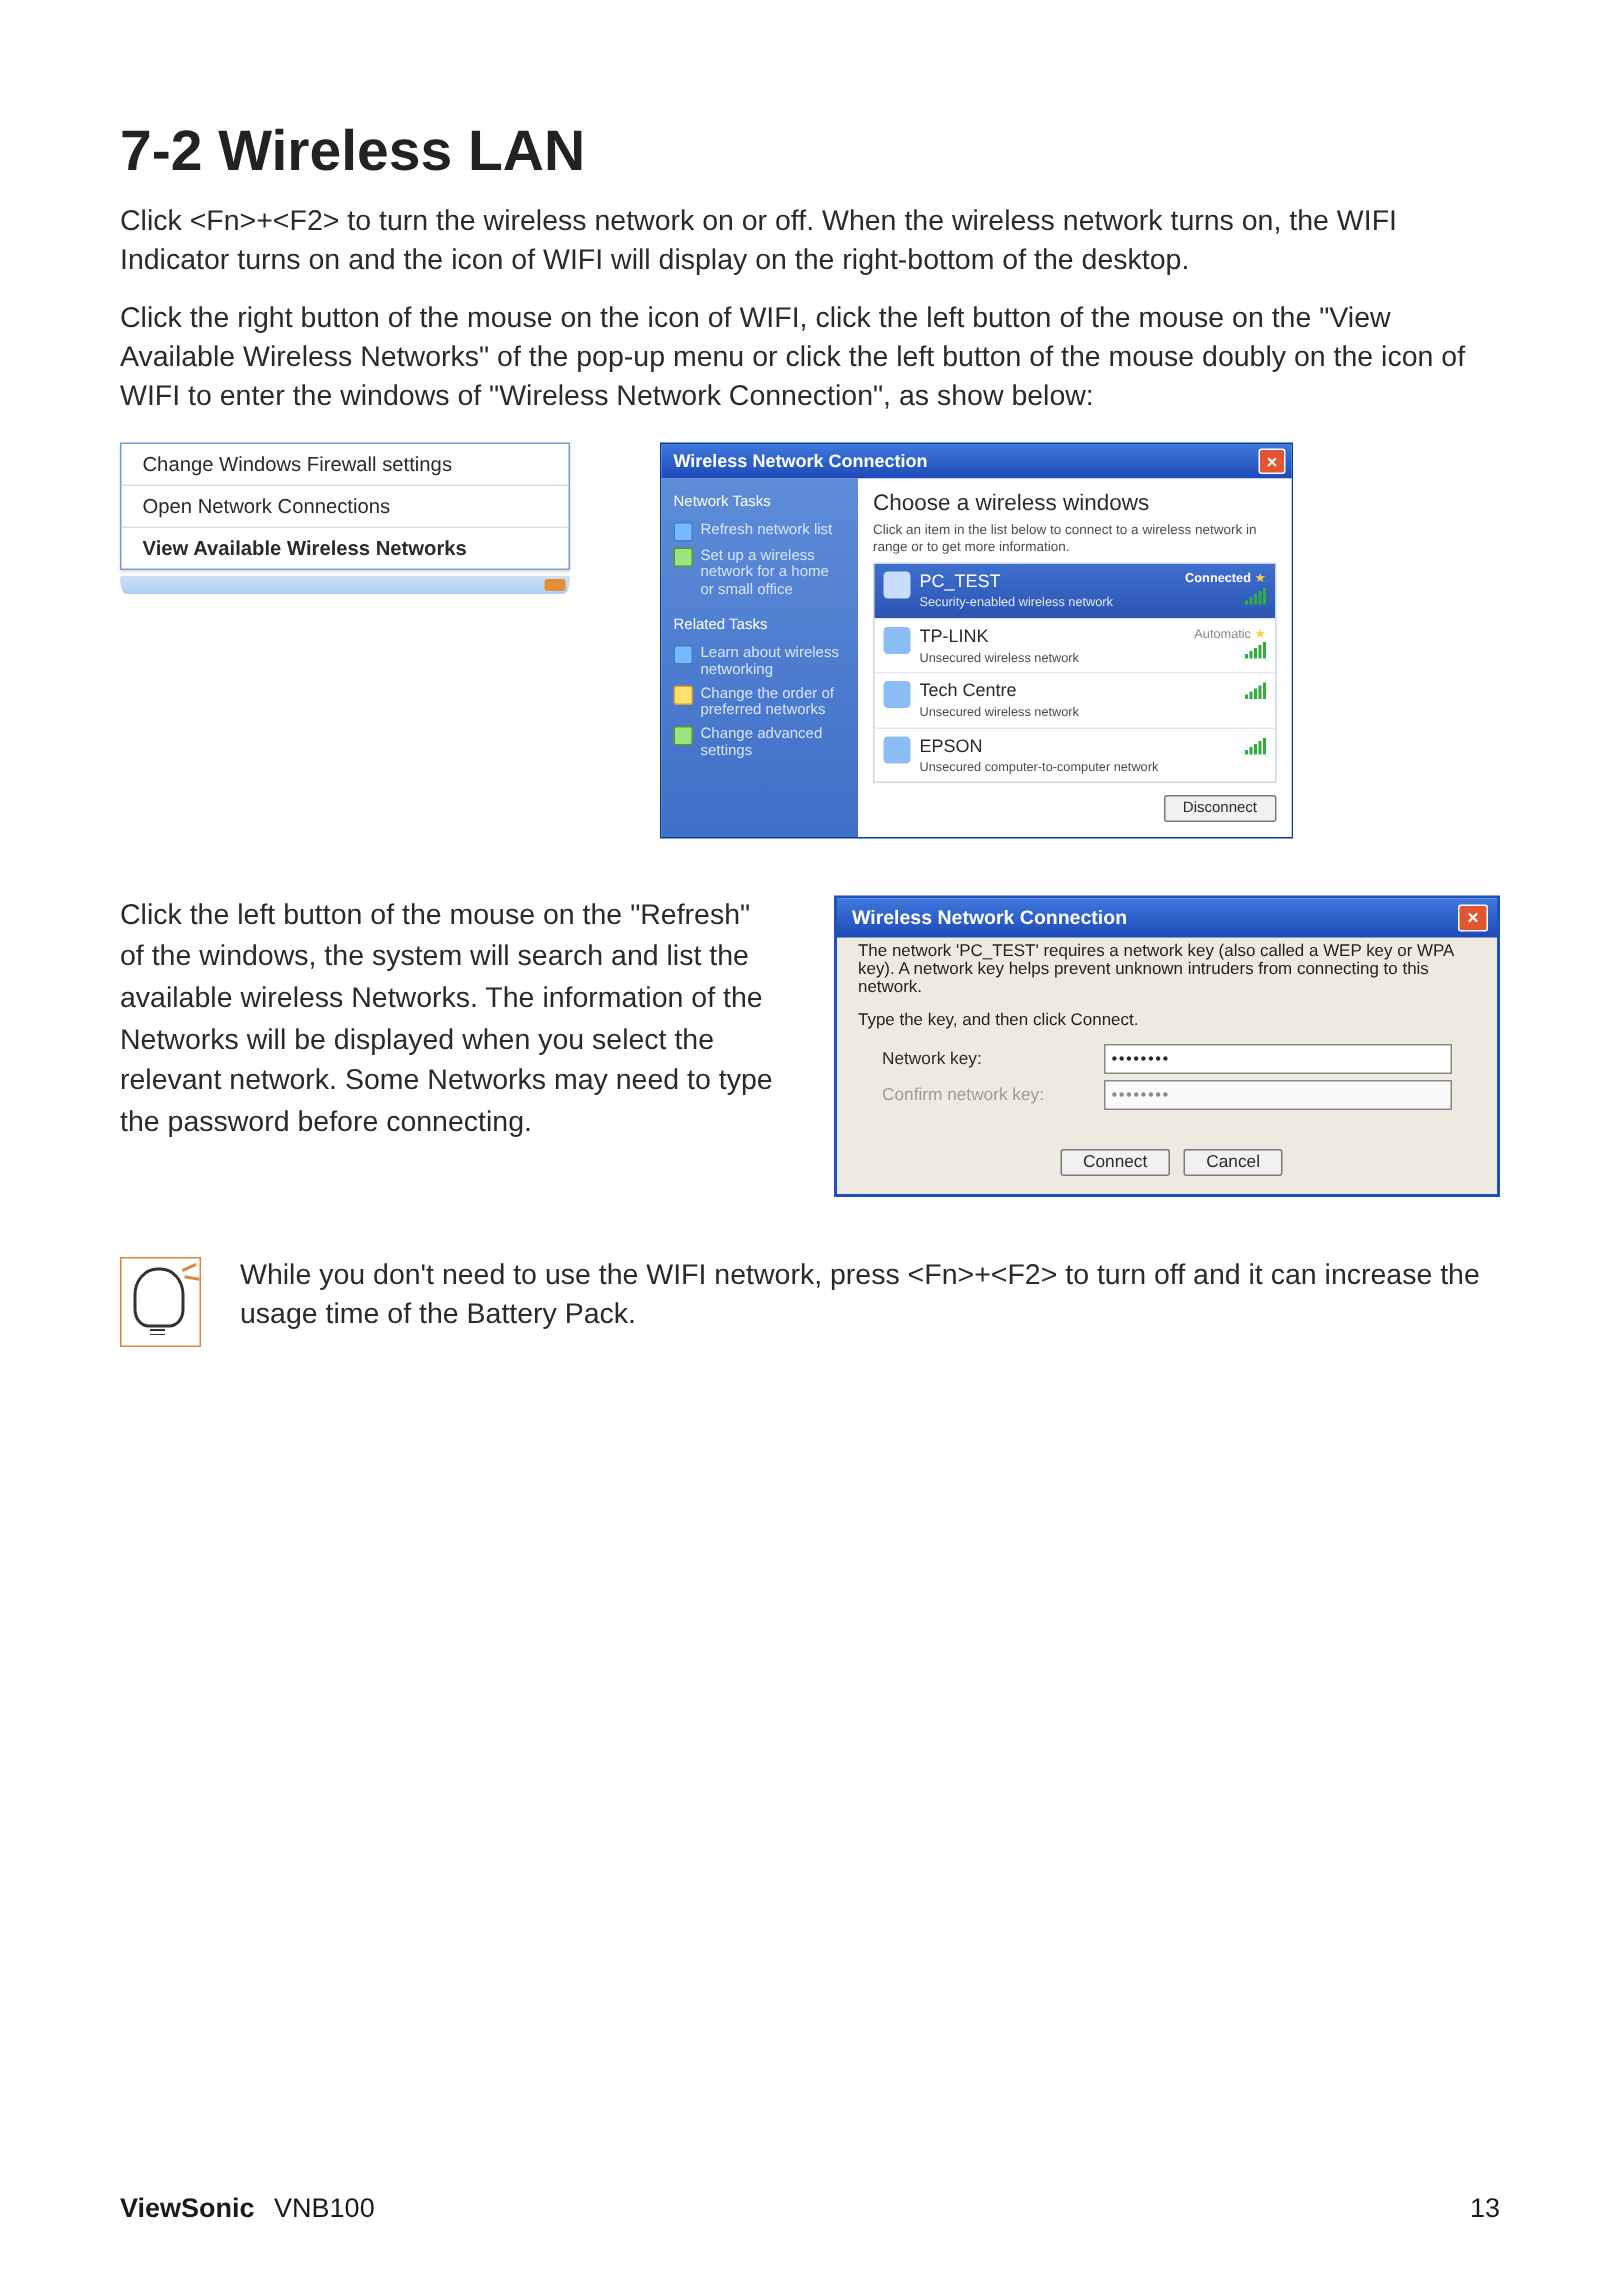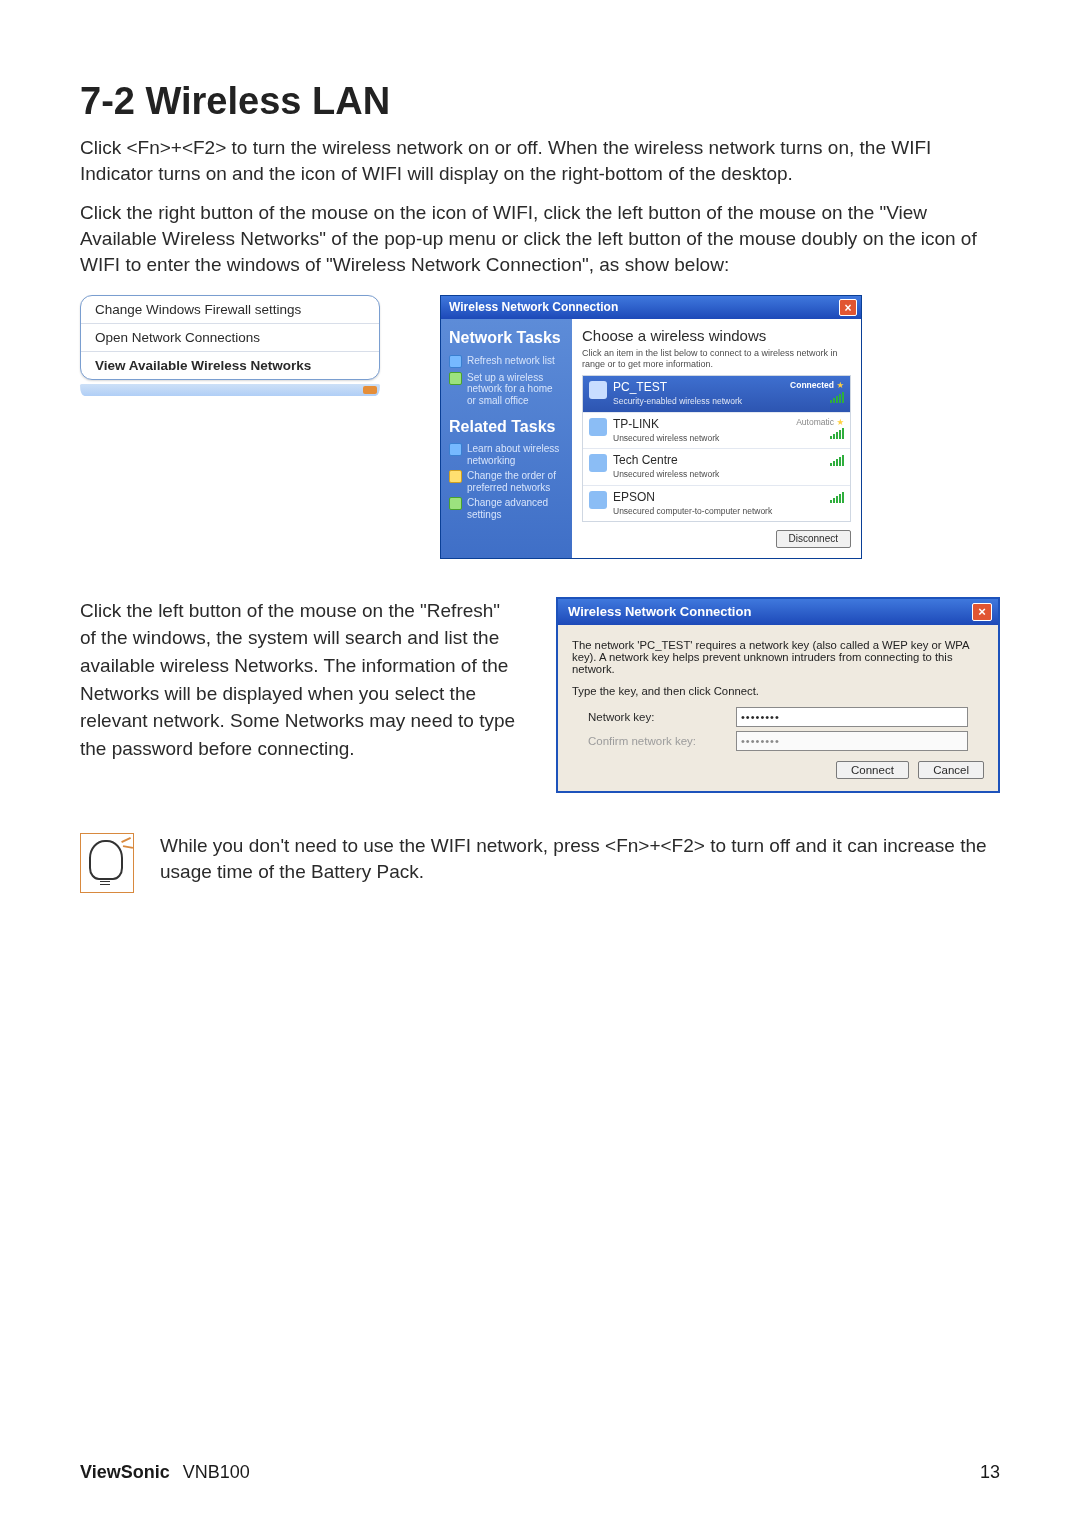--- a/index.html
+++ b/index.html
@@ -38,21 +38,21 @@
   }
 
   
   .ctxmenu-wrap {
     width: 300px;
     position: relative;
   }
   .ctxmenu {
     border: 1px solid #7a9ed0;
     background: #fff;
-    border-radius: 12px;
+    border-radius: 0;
     font-size: 13.5px;
     box-shadow: 0 1px 2px rgba(0,0,0,.15);
   }
   .ctxmenu .mi {
     padding: 6px 14px;
     white-space: nowrap;
   }
   .ctxmenu .sep { border-top: 1px solid #d8dee9; margin: 0; }
   .ctxmenu .mi.bold { font-weight: bold; }
   .ctxmenu-footer {
@@ -93,21 +93,21 @@
     font-size:12px; line-height:1; color:#fff;
   }
   .win-body { display:flex; }
 
   .win-side {
     width: 115px;
     background: linear-gradient(#5d8cd8,#3f6fc7);
     color: #d7e4fb;
     padding: 6px 8px 8px 8px;
   }
-  .win-side .sh { font-weight: bold; color:#fff; margin: 4px 0 5px; font-size:16px;}
+  .win-side .sh { font-weight: normal; color:#fff; margin: 4px 0 5px; font-size:10px;}
   .win-side .tl {
     display:flex; gap:5px; padding:2px 0;
   }
   .win-side .tl .ico{
     width:11px; height:11px; flex:0 0 11px;
     background:#ffe070; border:1px solid #d0a020; border-radius:2px;
   }
   .win-side .tl.blue .ico{ background:#76b9ff; border-color:#3a7fd0;}
   .win-side .tl.green .ico{ background:#9ce27e; border-color:#49a22c;}
 
@@ -171,34 +171,34 @@
     color:#fff; font-weight:bold;
     padding:4px 6px 4px 10px; display:flex; align-items:center;
     font-size:13px;
   }
   .keydlg .kd-title .spacer{flex:1;}
   .keydlg .kd-title .closebox{
     width:18px; height:16px; background:#e15532; border:1px solid #fff;
     border-radius:2px; display:flex; align-items:center; justify-content:center;
     color:#fff;
   }
-  .keydlg .kd-body{ padding:14px 14px 12px 14px; }
+  .keydlg .kd-body{ padding:3px 14px 12px 14px; }
   .keydlg .kd-body p{ margin:0 0 10px 0; font-size:11.3px; color:#222;}
   .keydlg .fld{
     display:flex; align-items:center; gap:18px; margin:4px 16px;
   }
   .keydlg .fld .lbl{ width:130px; font-size:11.5px;}
   .keydlg .fld .lbl.dis{ color:#9c9c9c;}
   .keydlg .fld .inp{
     flex:1; height:18px; border:1px solid #8a8a8a;
     background:#fff; font-size:11px; padding:0 4px;
     display:flex; align-items:center; letter-spacing:1px;
   }
   .keydlg .fld .inp.dis{ color:#8a8a8a; background:#fafafa;}
-  .keydlg .btnrow{ text-align:right; margin-top:10px;}
+  .keydlg .btnrow{ text-align:center; margin-top:26px;}
   .keydlg .btn-xp{ font-size:11.5px; padding:2px 14px; margin-left:6px;}
 
   
   .tip{
     display:flex; gap:26px; margin:28px 0 0 0;
   }
   .tip .tip-icon{
     width:52px; height:58px; flex:0 0 52px; position:relative;
     border:1px solid #d8893e;
   }

